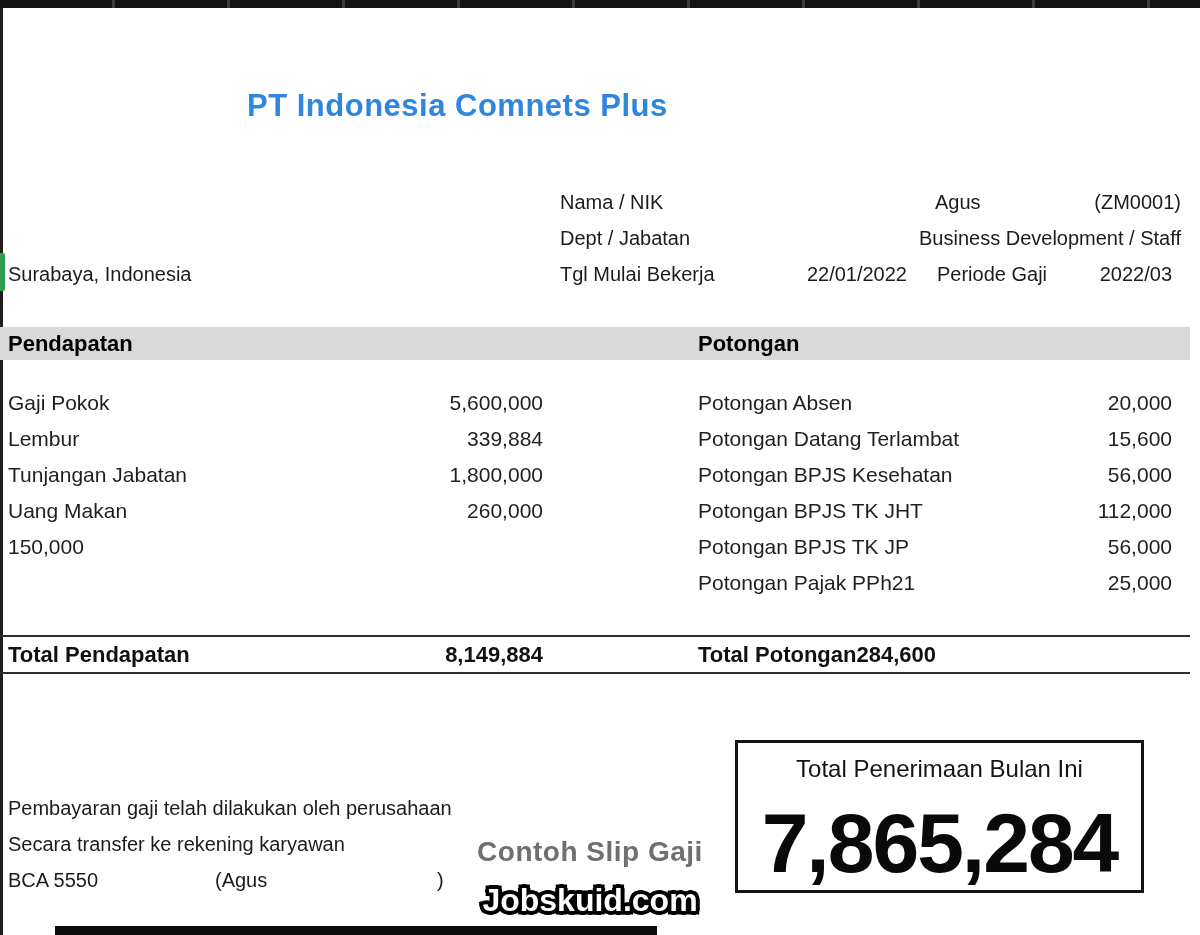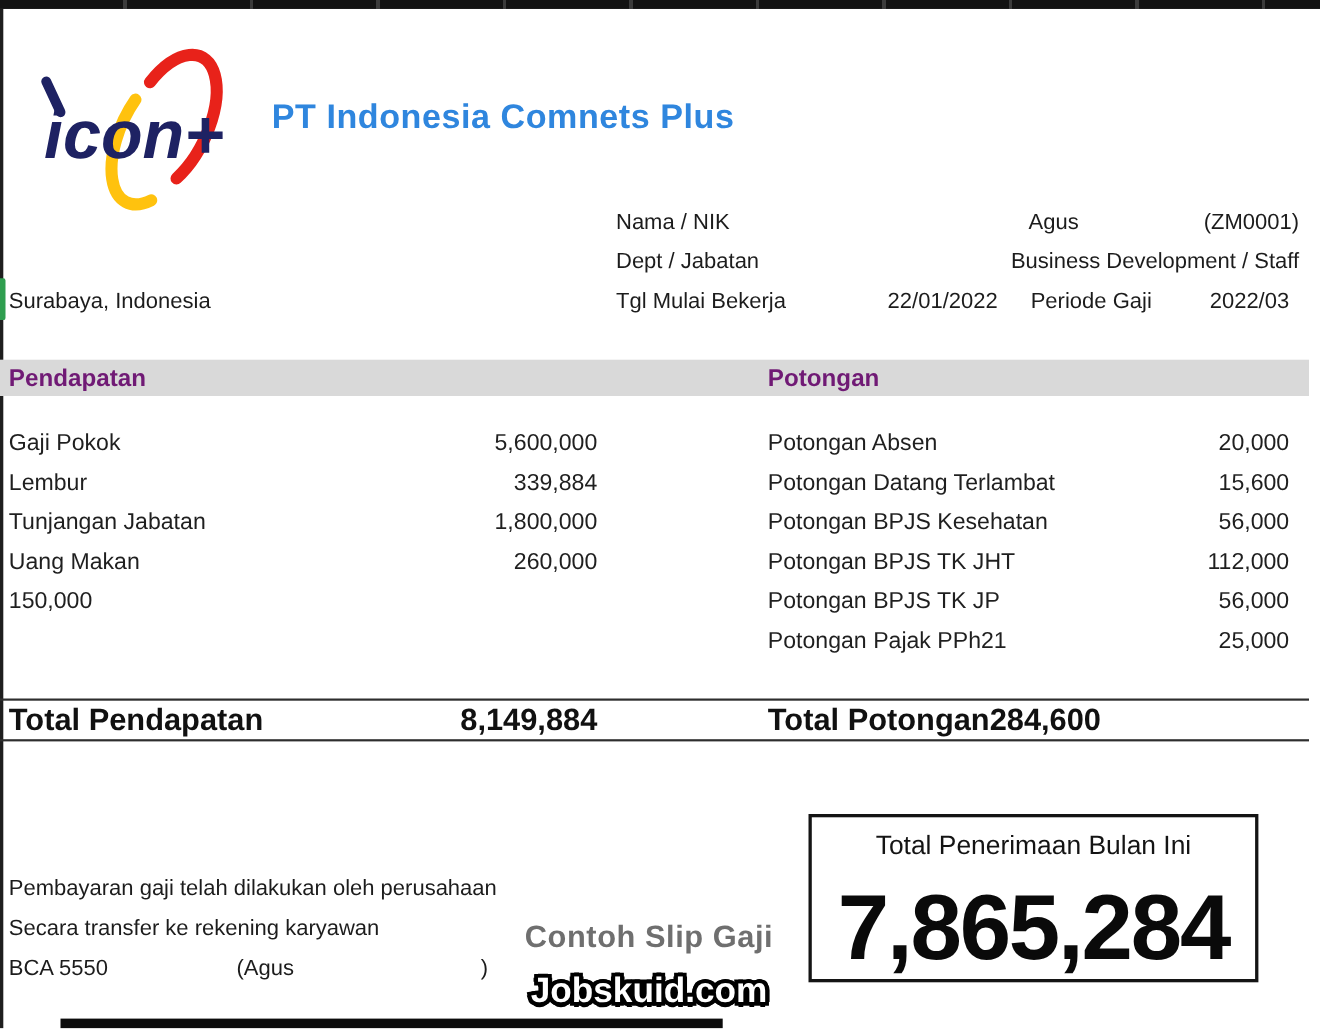--- a/index.html
+++ b/index.html
@@ -23,35 +23,35 @@
     color:#2f86de;letter-spacing:0.5px;white-space:nowrap;
   }
 
   
   .info-row{position:absolute;font-size:20px;white-space:nowrap;color:#1c1c1c;}
   .abs{position:absolute;white-space:nowrap;}
   .r-align{text-align:right;}
 
   
   .band{position:absolute;left:0;top:327px;width:1190px;height:33px;background:#d9d9d9;}
-  .band-title{position:absolute;top:0;height:28px;line-height:33px;font-size:22px;font-weight:bold;color:#701a75;}
+  .band-title{position:absolute;top:0;height:28px;line-height:33px;font-size:22px;font-weight:bold;color:#000000;}
 
   
   .col{position:absolute;top:385px;}
   .col-left{left:8px;width:535px;}
   .col-right{left:698px;width:474px;}
   .item-row{display:flex;justify-content:space-between;height:36px;line-height:36px;font-size:21px;}
   .item-label{color:#1f1f1f;}
   .item-amount{color:#1f1f1f;}
 
   
   .rule{position:absolute;left:0;width:1190px;height:2px;background:#2e2e2e;}
   .rule-top{top:635px;}
   .rule-bottom{top:672px;}
-  .total-row{position:absolute;top:640px;height:30px;line-height:30px;font-size:28px;font-weight:bold;color:#111;}
+  .total-row{position:absolute;top:640px;height:30px;line-height:30px;font-size:22px;font-weight:bold;color:#111;}
   .total-left{left:8px;width:535px;display:flex;justify-content:space-between;}
   .total-right{left:698px;width:474px;display:flex;}
 
   
   .note{position:absolute;left:8px;font-size:20px;color:#1c1c1c;white-space:nowrap;}
 
   
   .watermark{
     position:absolute;left:430px;top:836px;width:320px;text-align:center;
     font-size:28px;font-weight:bold;color:#6f6f6f;letter-spacing:0.5px;white-space:nowrap;
@@ -78,30 +78,20 @@
 </head>
 <body>
 
 <div class="sheet">
 
   <div class="top-bar"></div>
   <div class="left-border"></div>
   <div class="green-tab"></div>
   <div class="bottom-bar"></div>
 
-  <div class="logo">
-    <svg width="215" height="150" viewBox="0 0 215 150">
-      <g transform="translate(116,81) rotate(26)">
-        <path d="M 20 56 A 35 68 0 0 1 -33 -20" fill="none" stroke="#ffc20e" stroke-width="11" stroke-linecap="round"></path>
-        <path d="M -28 -40 A 35 68 0 1 1 32 28" fill="none" stroke="#e8221a" stroke-width="11" stroke-linecap="round"></path>
-      </g>
-      <path d="M 14 32 L 27 60" stroke="#1e2263" stroke-width="9" stroke-linecap="round"></path>
-      <text x="12" y="102" font-family="Liberation Sans, sans-serif" font-style="italic" font-weight="bold" font-size="62" fill="#1e2263">icon+</text>
-    </svg>
-  </div>
 
   <div class="company-title">PT Indonesia Comnets Plus</div>
 
   <div class="info-row" style="left:560px;top:191px;text-align:center;">Nama / NIK</div>
   <div class="info-row" style="left:935px;top:191px;">Agus</div>
   <div class="info-row r-align" style="right:19px;top:191px;">(ZM0001)</div>
 
   <div class="info-row" style="left:560px;top:227px;">Dept / Jabatan</div>
   <div class="info-row r-align" style="right:19px;top:227px;">Business Development / Staff</div>
 

